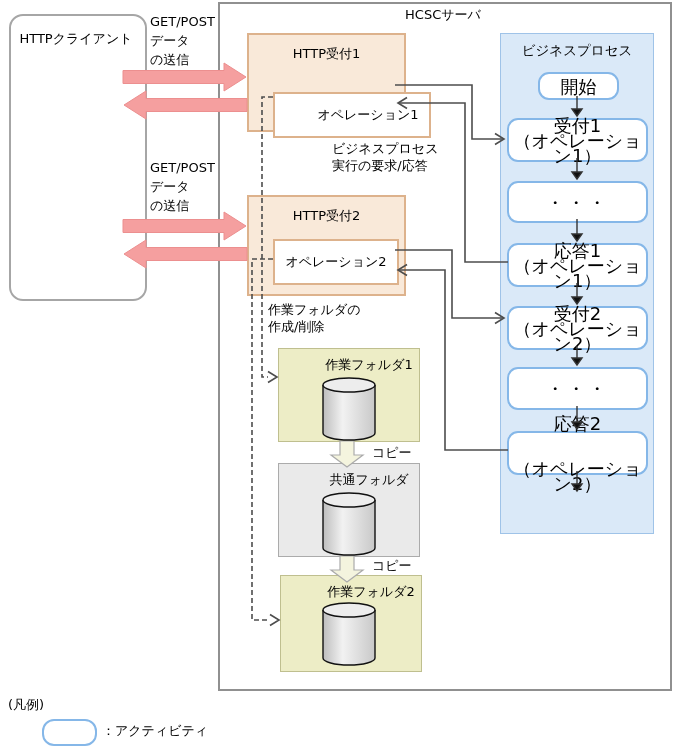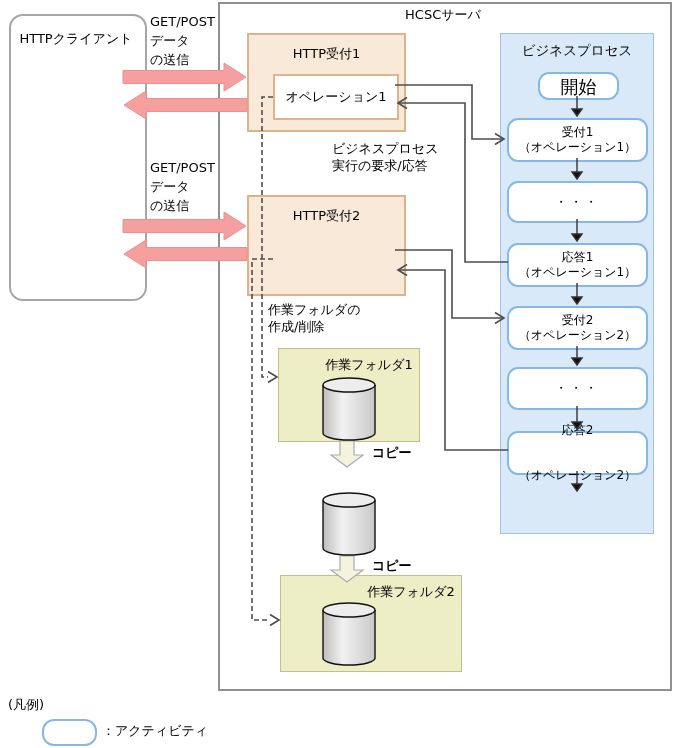--- a/index.html
+++ b/index.html
@@ -20,42 +20,42 @@
   
   .hcsc{left:218px;top:2px;width:450px;height:685px;border:2px solid #909090;background:#fff;}
   .hcsc-title{left:218px;top:6px;width:450px;text-align:center;}
   
   .recep{width:155px;background:#F9E9D9;border:2px solid #DDB28C;}
   .r1{left:247px;top:33px;height:95px;}
   .r2{left:247px;top:195px;height:97px;}
   .recep-title{width:100%;text-align:center;margin-top:10px;}
   .op-box{position:absolute;left:24px;width:122px;height:42px;background:#fff;border:2px solid #DDB28C;
     display:flex;align-items:center;justify-content:center;}
-  .r1 .op-box{top:39px;} .r2 .op-box{top:42px;}
+  .r1 .op-box{top:57px;padding-left:32px;} .r2 .op-box{top:42px;}
   
   .bp-panel{left:500px;top:33px;width:152px;height:499px;background:#DAE9F8;border:1px solid #9FC3E8;}
   .bp-title{position:absolute;left:0;top:8px;width:100%;text-align:center;font-size:13.5px;}
   .act{position:absolute;background:#fff;border:2px solid #85B7E8;border-radius:11px;
-    display:flex;flex-direction:column;align-items:center;justify-content:center;line-height:15px;font-size:12px;}
+    display:flex;flex-direction:column;align-items:center;justify-content:center;line-height:15px;font-size:18px;}
   .act span{display:block;text-align:center;}
   .pill{left:37px;width:77px;height:24px;font-size:18px;}
   .wide{left:6px;width:137px;}
   .a0{top:38px;} .a1{top:84px;height:40px;} .a2{top:147px;height:38px;letter-spacing:3px;}
   .a3{top:209px;height:40px;} .a4{top:272px;height:40px;} .a5{top:333px;height:39px;letter-spacing:3px;}
   .a6{top:397px;height:40px;gap:30px;} .a7{top:459px;}
   
   .bp-request{left:332px;top:140px;line-height:17px;}
   .folder-ops{left:268px;top:301px;line-height:17px;}
   
   .folder{width:140px;}
   .f1{left:278px;top:348px;height:92px;background:#EDEDC6;border:1px solid #BFBF8F;}
   .f2{left:278px;top:463px;height:92px;background:#EAEAEA;border:1px solid #ABABAB;}
-  .f3{left:280px;top:575px;height:95px;background:#EDEDC6;border:1px solid #BFBF8F;padding-left:40px;}
+  .f3{left:280px;top:575px;height:95px;background:#EDEDC6;border:1px solid #BFBF8F;}
   .folder-title{width:100%;text-align:center;margin-top:7px;margin-left:20px;}
-  .copy-label{width:60px;font-weight:bold;}
+  .copy-label{width:60px;}
   .cl1{left:372px;top:444px;} .cl2{left:372px;top:557px;}
   
   .legend-title{left:8px;top:696px;}
   .legend-pill{left:42px;top:719px;width:51px;height:23px;border:2px solid #85B7E8;border-radius:12px;background:#fff;}
   .legend-text{left:102px;top:722px;}
   
   svg.overlay{position:absolute;left:0;top:0;width:675px;height:748px;z-index:5;pointer-events:none;}
 </style>
 </head>
 <body>
@@ -81,20 +81,23 @@
 
   <div class="abs recep r1">
     <div class="recep-title">HTTP受付1</div>
     <div class="op-box">
       <span>オペレーション1</span>
     </div>
   </div>
 
   <div class="abs recep r2">
     <div class="recep-title">HTTP受付2</div>
+    <div class="op-box">
+      <span>オペレーション2</span>
+    </div>
   </div>
 
   <div class="abs bp-panel">
     <div class="bp-title">ビジネスプロセス</div>
     <div class="act pill a0">
       <span>開始</span>
     </div>
     <div class="act wide a1">
       <span>受付1</span>
       <span>（オペレーション1）</span>
@@ -123,20 +126,23 @@
     <div>ビジネスプロセス</div>
     <div>実行の要求/応答</div>
   </div>
   <div class="abs folder-ops">
     <div>作業フォルダの</div>
     <div>作成/削除</div>
   </div>
 
   <div class="abs folder f1">
     <div class="folder-title">作業フォルダ1</div>
+  </div>
+  <div class="abs folder f2">
+    <div class="folder-title">共通フォルダ</div>
   </div>
   <div class="abs folder f3">
     <div class="folder-title">作業フォルダ2</div>
   </div>
   <div class="abs copy-label cl1">コピー</div>
   <div class="abs copy-label cl2">コピー</div>
 
   <div class="abs legend-title">(凡例)</div>
   <div class="abs legend-pill"></div>
   <div class="abs legend-text">：アクティビティ</div>

